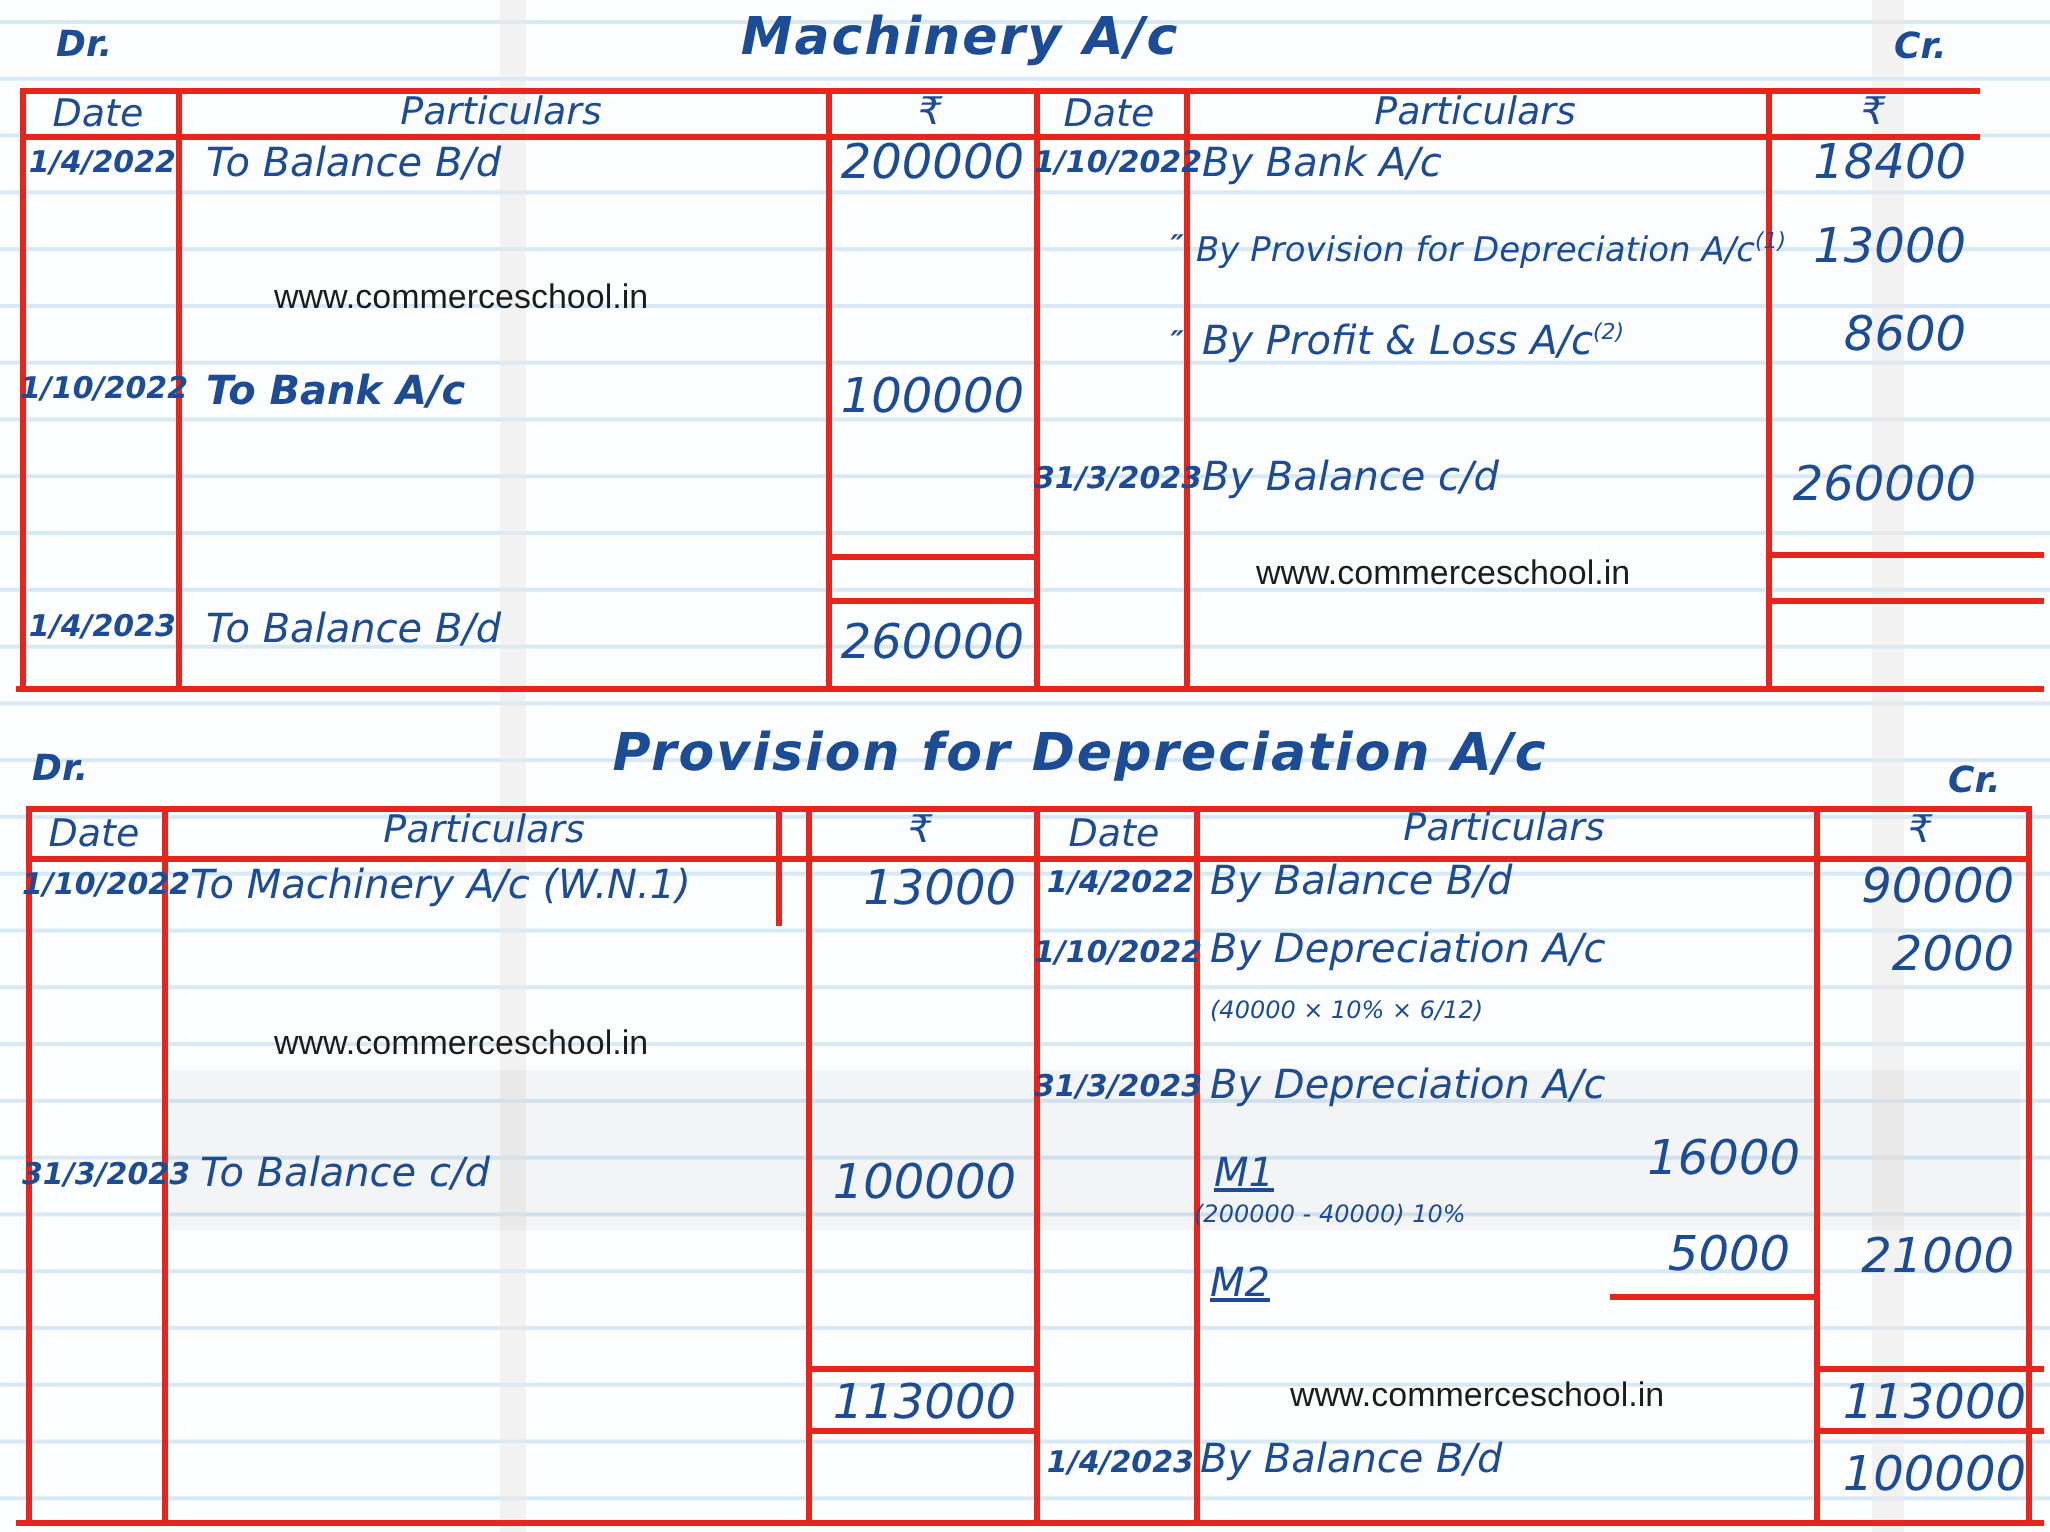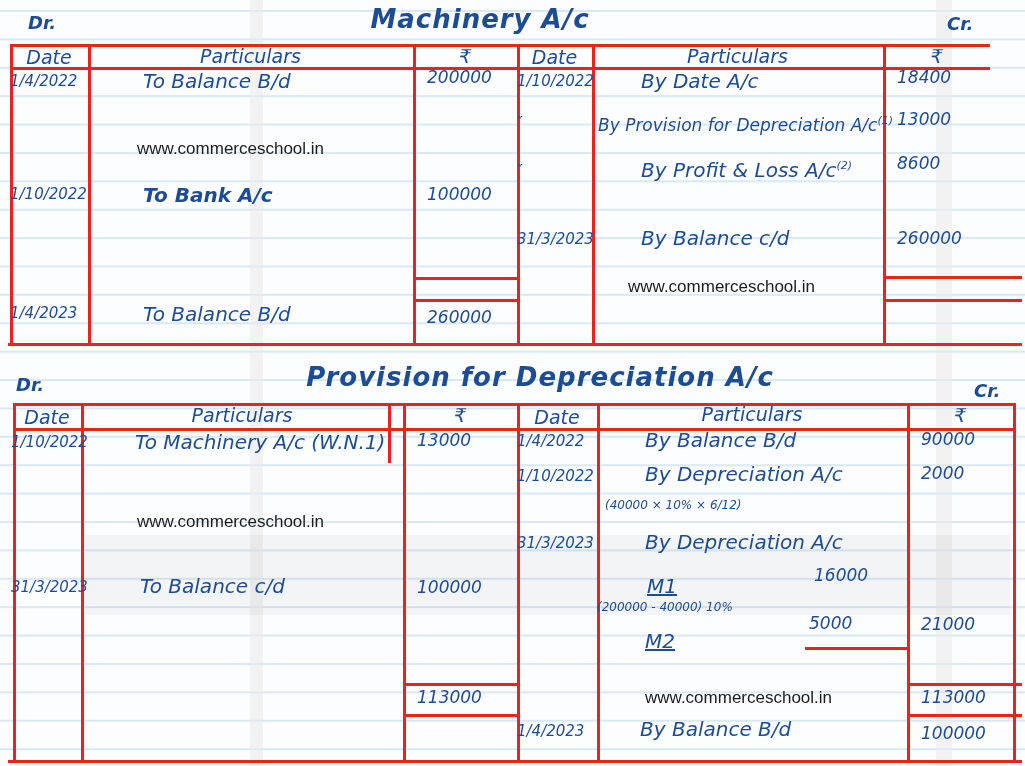--- a/index.html
+++ b/index.html
@@ -15,23 +15,23 @@
   }
   .band{position:absolute;background:#e9e9e9;opacity:.55;}
   .shade{position:absolute;background:rgba(0,0,0,0.035);}
   .rl{position:absolute;background:#e8251d;}
   .rl.h{height:3px;}
   .rl.v{width:3px;}
   .hw{position:absolute;white-space:nowrap;color:#1d4c96;font-style:italic;font-family:"DejaVu Sans",sans-serif;}
   .title{font-size:26px;text-align:center;letter-spacing:1px;font-weight:bold;}
   .lbl{font-size:18px;font-weight:bold;}
   .hdr{font-size:19px;text-align:center;}
-  .date{font-size:15px;text-align:left;}
-  .part{font-size:20px;margin-left:40px;}
-  .amt{font-size:17px;text-align:left;margin-left:14px;}
+  .date{font-size:15px;text-align:right;font-weight:bold;}
+  .part{font-size:20px;}
+  .amt{font-size:24px;text-align:right;}
   .small{font-size:12px;}
   .tiny{font-size:17px;}
   .wm{position:absolute;white-space:nowrap;font-family:"Liberation Sans",sans-serif;font-size:17px;color:#1c1c1c;font-style:normal;}
   sup{font-size:11px;vertical-align:super;}
   .ul{text-decoration:underline;}
 </style>
 </head>
 <body>
 
 <div class="page">
@@ -72,21 +72,21 @@
 
   <span class="hw date" style="left:10px;top:185px;width:78px;">1/10/2022</span>
   <span class="hw part" style="left:103px;top:183px;font-weight:bold;">To Bank A/c</span>
   <span class="hw amt" style="left:413px;top:184px;width:99px;">100000</span>
 
   <span class="hw date" style="left:10px;top:304px;width:78px;">1/4/2023</span>
   <span class="hw part" style="left:103px;top:302px;">To Balance B/d</span>
   <span class="hw amt" style="left:413px;top:307px;width:99px;">260000</span>
 
   <span class="hw date" style="left:517px;top:72px;width:75px;">1/10/2022</span>
-  <span class="hw part" style="left:601px;top:69px;">By Date A/c</span>
+  <span class="hw part" style="left:601px;top:69px;">By Bank A/c</span>
   <span class="hw amt" style="left:883px;top:67px;width:100px;">18400</span>
 
   <span class="hw date" style="left:517px;top:114px;width:75px;">″</span>
   <span class="hw tiny" style="left:598px;top:114px;"><span>By Provision for Depreciation A/c</span><sup>(1)</sup></span>
   <span class="hw amt" style="left:883px;top:109px;width:100px;">13000</span>
 
   <span class="hw date" style="left:517px;top:162px;width:75px;">″</span>
   <span class="hw part" style="left:601px;top:158px;"><span>By Profit &amp; Loss A/c</span><sup>(2)</sup></span>
   <span class="hw amt" style="left:883px;top:153px;width:100px;">8600</span>
 

